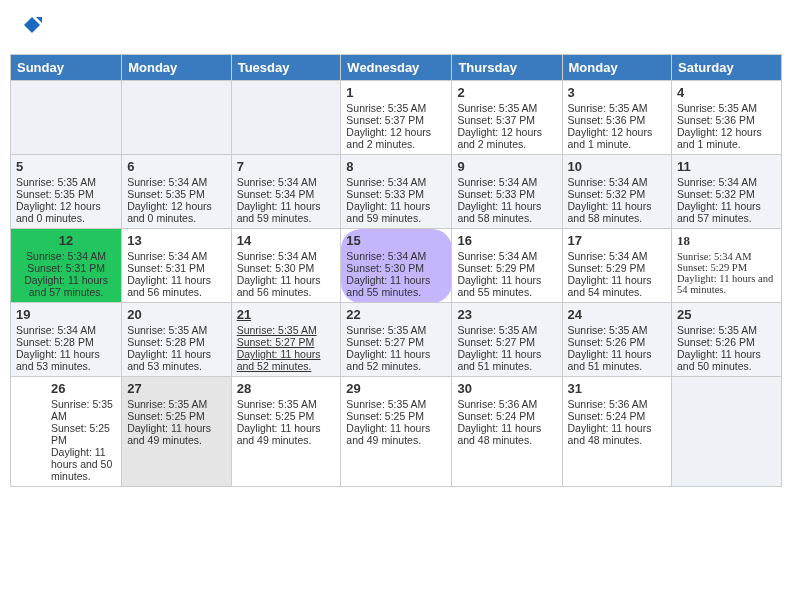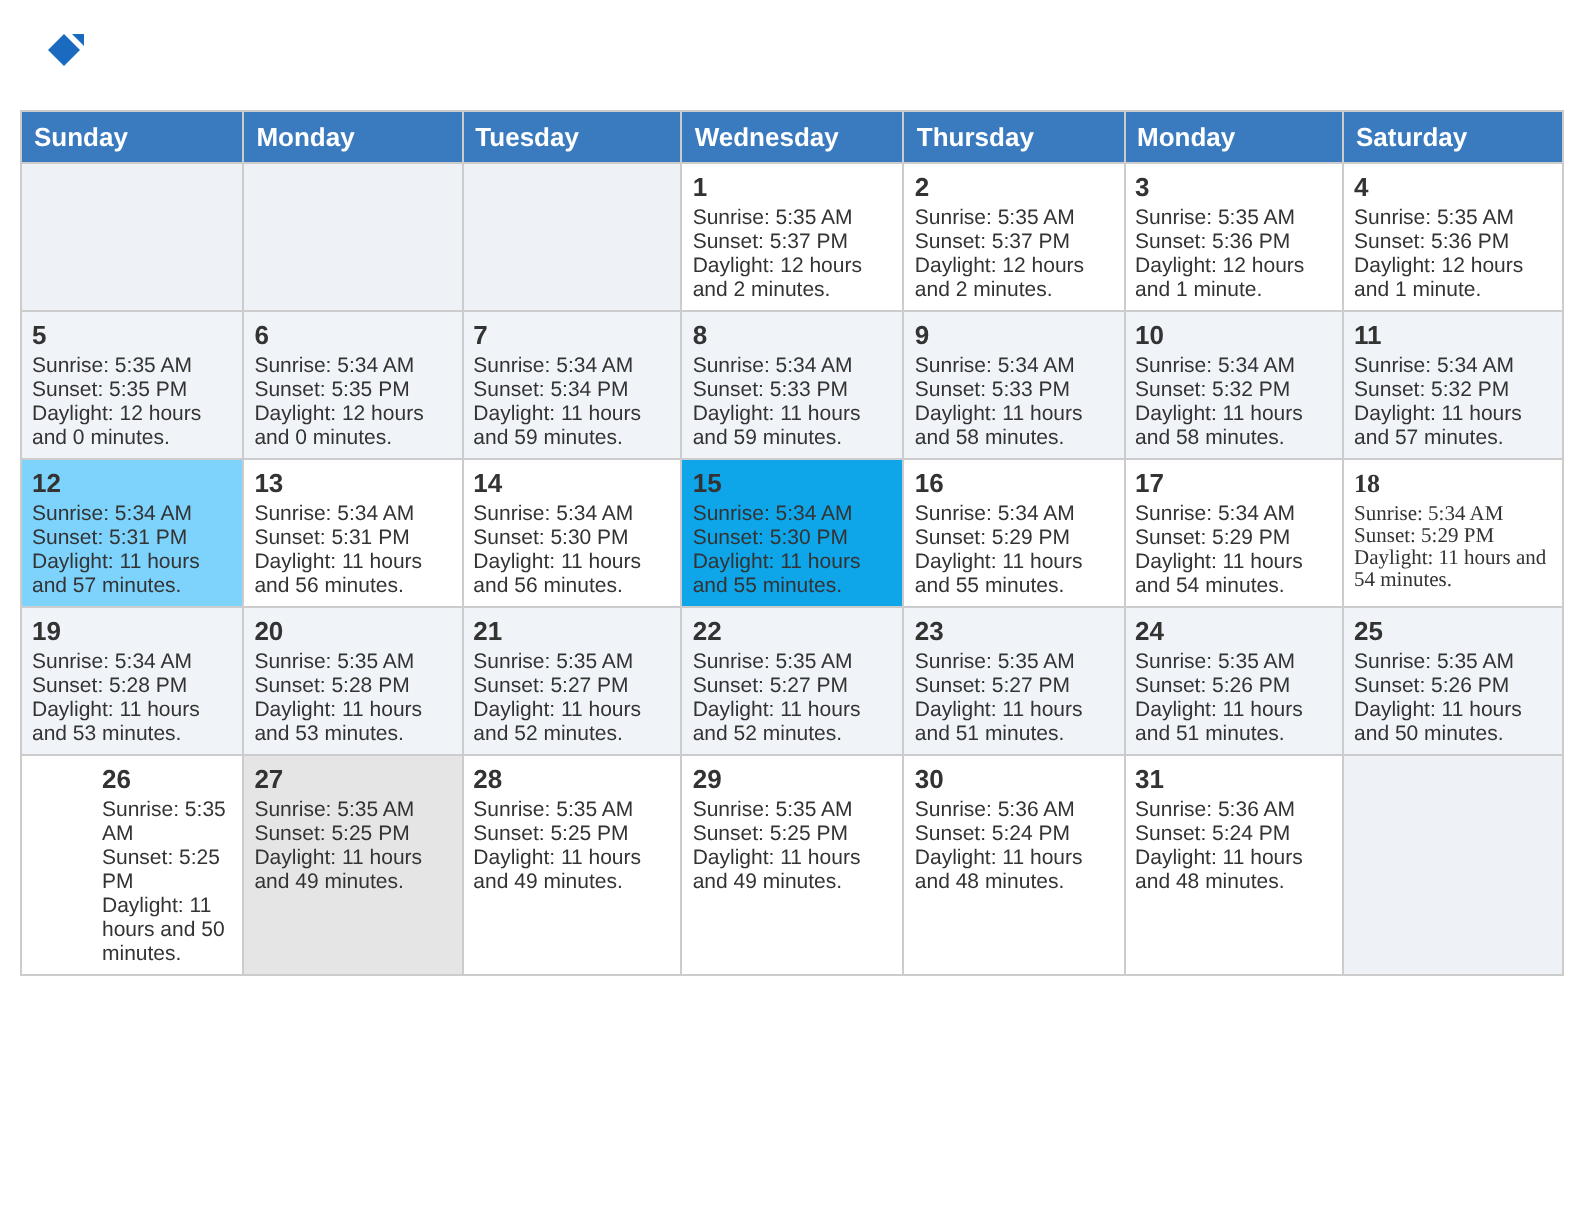--- a/index.html
+++ b/index.html
@@ -186,39 +186,39 @@
           <div>Daylight: 11 hours and 58 minutes.</div>
         </td>
         <td style="background: rgb(240, 244, 248); margin-top: 24px;">
           <span class="day-number">11</span>
           <div>Sunrise: 5:34 AM</div>
           <div>Sunset: 5:32 PM</div>
           <div>Daylight: 11 hours and 57 minutes.</div>
         </td>
       </tr>
       <tr>
-        <td style="background: #7dd3fc;">
+        <td style="background: #22c55e; text-align: center;">
           <span class="day-number">12</span>
           <div>Sunrise: 5:34 AM</div>
           <div>Sunset: 5:31 PM</div>
           <div>Daylight: 11 hours and 57 minutes.</div>
         </td>
         <td style="background: rgb(255, 255, 255);">
           <span class="day-number">13</span>
           <div>Sunrise: 5:34 AM</div>
           <div>Sunset: 5:31 PM</div>
           <div>Daylight: 11 hours and 56 minutes.</div>
         </td>
         <td style="background: rgb(255, 255, 255);">
           <span class="day-number">14</span>
           <div>Sunrise: 5:34 AM</div>
           <div>Sunset: 5:30 PM</div>
           <div>Daylight: 11 hours and 56 minutes.</div>
         </td>
-        <td style="background: #0ea5e9;">
+        <td style="background: #c4b5fd; border-radius: 20px;">
           <span class="day-number">15</span>
           <div>Sunrise: 5:34 AM</div>
           <div>Sunset: 5:30 PM</div>
           <div>Daylight: 11 hours and 55 minutes.</div>
         </td>
         <td style="background: rgb(255, 255, 255);">
           <span class="day-number">16</span>
           <div>Sunrise: 5:34 AM</div>
           <div>Sunset: 5:29 PM</div>
           <div>Daylight: 11 hours and 55 minutes.</div>
@@ -242,21 +242,21 @@
           <div>Sunrise: 5:34 AM</div>
           <div>Sunset: 5:28 PM</div>
           <div>Daylight: 11 hours and 53 minutes.</div>
         </td>
         <td style="background: rgb(240, 244, 248);">
           <span class="day-number">20</span>
           <div>Sunrise: 5:35 AM</div>
           <div>Sunset: 5:28 PM</div>
           <div>Daylight: 11 hours and 53 minutes.</div>
         </td>
-        <td style="background: rgb(240, 244, 248);">
+        <td style="background: rgb(240, 244, 248); text-decoration: underline;">
           <span class="day-number">21</span>
           <div>Sunrise: 5:35 AM</div>
           <div>Sunset: 5:27 PM</div>
           <div>Daylight: 11 hours and 52 minutes.</div>
         </td>
         <td style="background: rgb(240, 244, 248);">
           <span class="day-number">22</span>
           <div>Sunrise: 5:35 AM</div>
           <div>Sunset: 5:27 PM</div>
           <div>Daylight: 11 hours and 52 minutes.</div>

